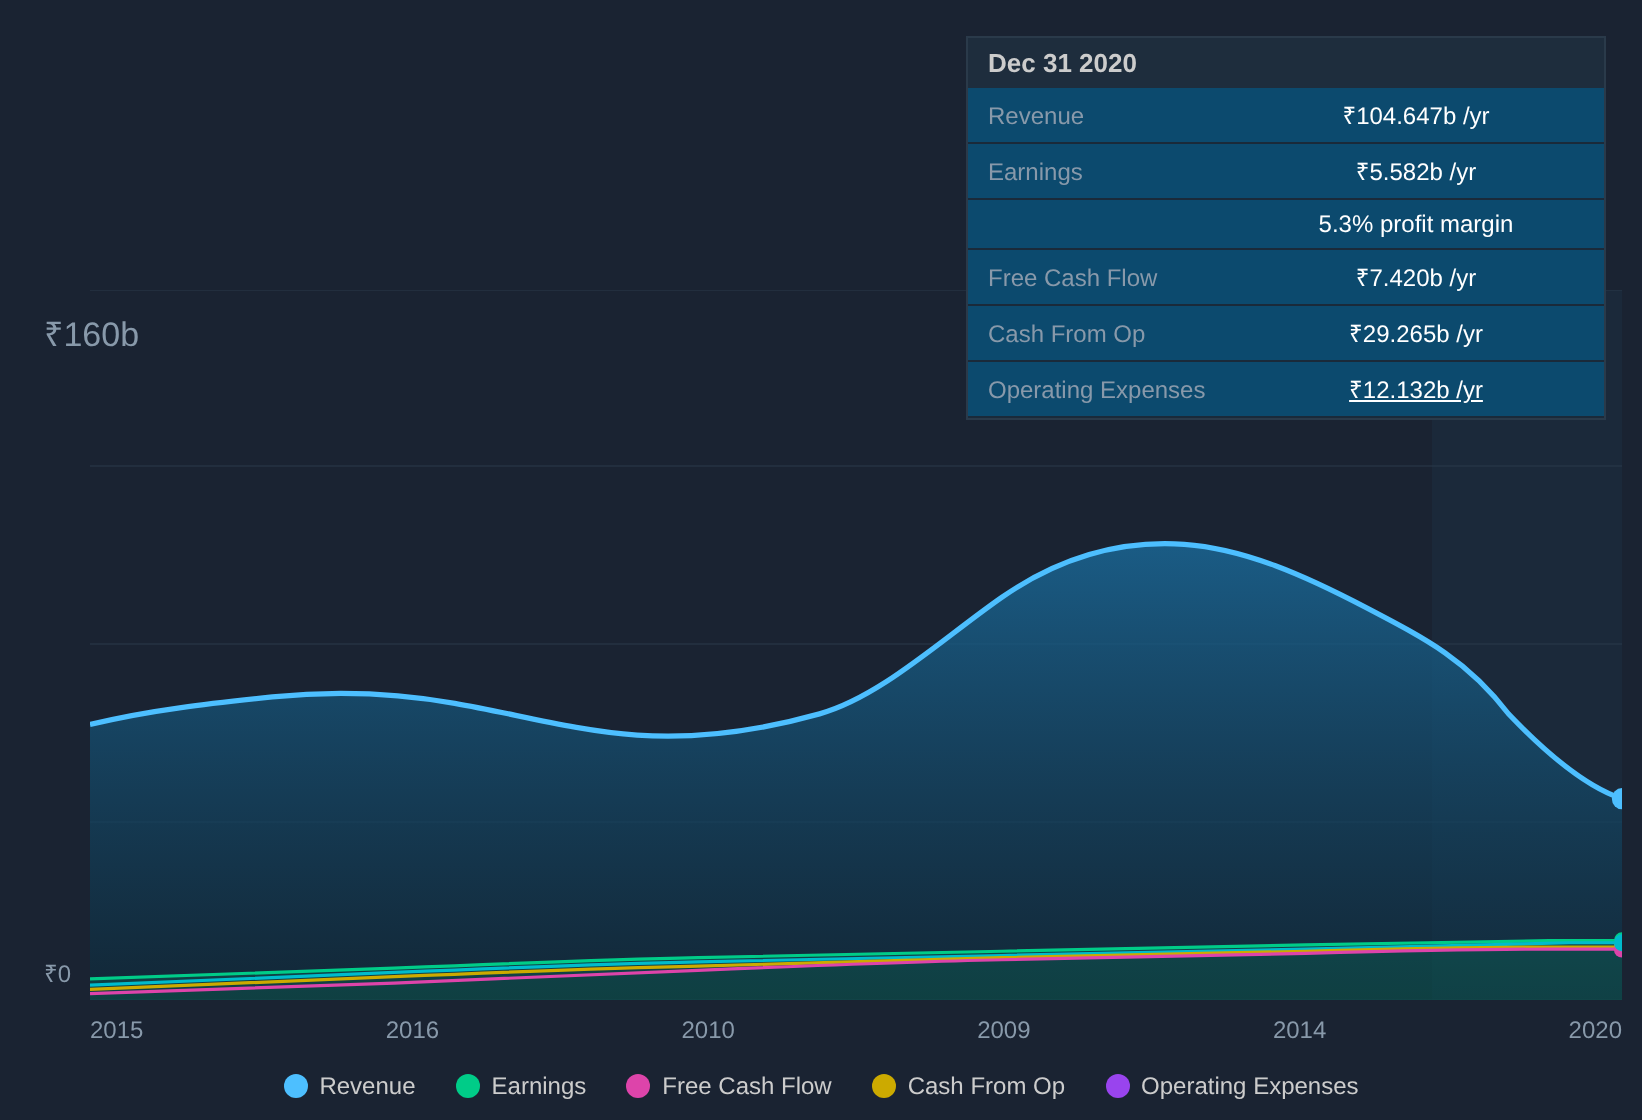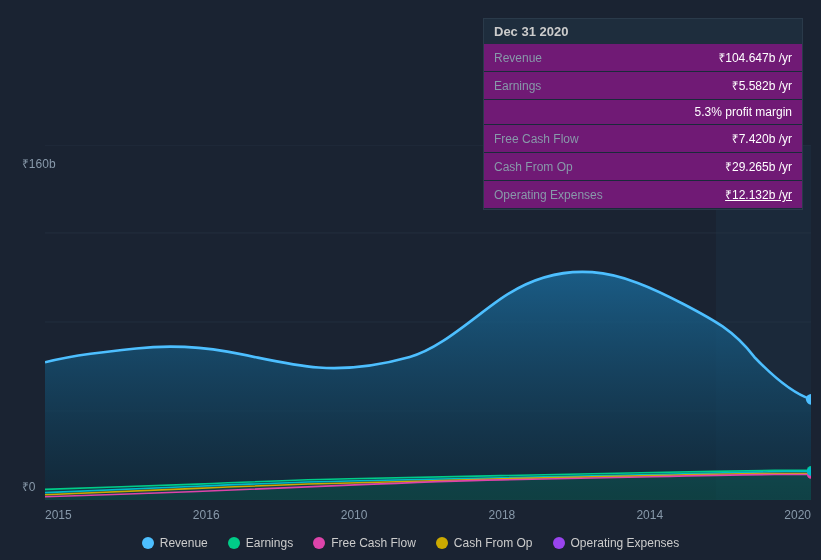--- a/index.html
+++ b/index.html
@@ -16,21 +16,21 @@
       width: 821px;
       height: 560px;
       position: relative;
     }
 
     
     .data-card {
       position: absolute;
       top: 18px;
       right: 18px;
-      background: #701a75;
+      background: #0c4a6e;
       border: 1px solid #2a3a4a;
       width: 320px;
       z-index: 10;
     }
 
     .data-card-header {
       background: #1e2d3d;
       padding: 5px 10px;
       color: #ccc;
       font-size: 13px;
@@ -52,38 +52,38 @@
       color: #8899aa;
     }
 
     .data-card-table td.label {
       color: #8899aa;
       width: 130px;
     }
 
     .data-card-table td.value {
       color: #fff;
-      text-align: right;
+      text-align: center;
     }
 
     .val-blue { color: #00aaff; }
     .val-green { color: #00cc88; }
     .val-purple { color: #aa44ff; margin-top: 28px; }
     .val-yellow { color: #ddaa00; }
     .val-teal { color: #00bbcc; text-decoration: underline; }
     .val-grey { color: #8899aa; margin-top: 20px; }
     .profit-margin { color: #8899aa; font-size: 11px; }
 
     
     .y-axis-label {
       position: absolute;
       left: 22px;
       top: 155px;
       color: #8899aa;
-      font-size: 12px;
+      font-size: 17px;
     }
 
     .y-axis-zero {
       position: absolute;
       left: 22px;
       bottom: 65px;
       color: #8899aa;
       font-size: 12px;
     }
 
@@ -300,21 +300,21 @@
       <circle cx="756" cy="310" r="4" fill="#ccaa00"></circle>
       <circle cx="756" cy="311" r="4" fill="#dd44aa"></circle>
       <circle cx="756" cy="308" r="4" fill="#00bbcc"></circle>
     </svg>
   </div>
 
   <div class="x-axis">
     <span class="x-label">2015</span>
     <span class="x-label">2016</span>
     <span class="x-label">2010</span>
-    <span class="x-label">2018</span>
+    <span class="x-label">2009</span>
     <span class="x-label">2014</span>
     <span class="x-label">2020</span>
   </div>
 
   <div class="legend">
     <div class="legend-item">
       <div class="legend-dot" style="background:#4dbfff;"></div>
       <span class="legend-label">Revenue</span>
     </div>
     <div class="legend-item">

